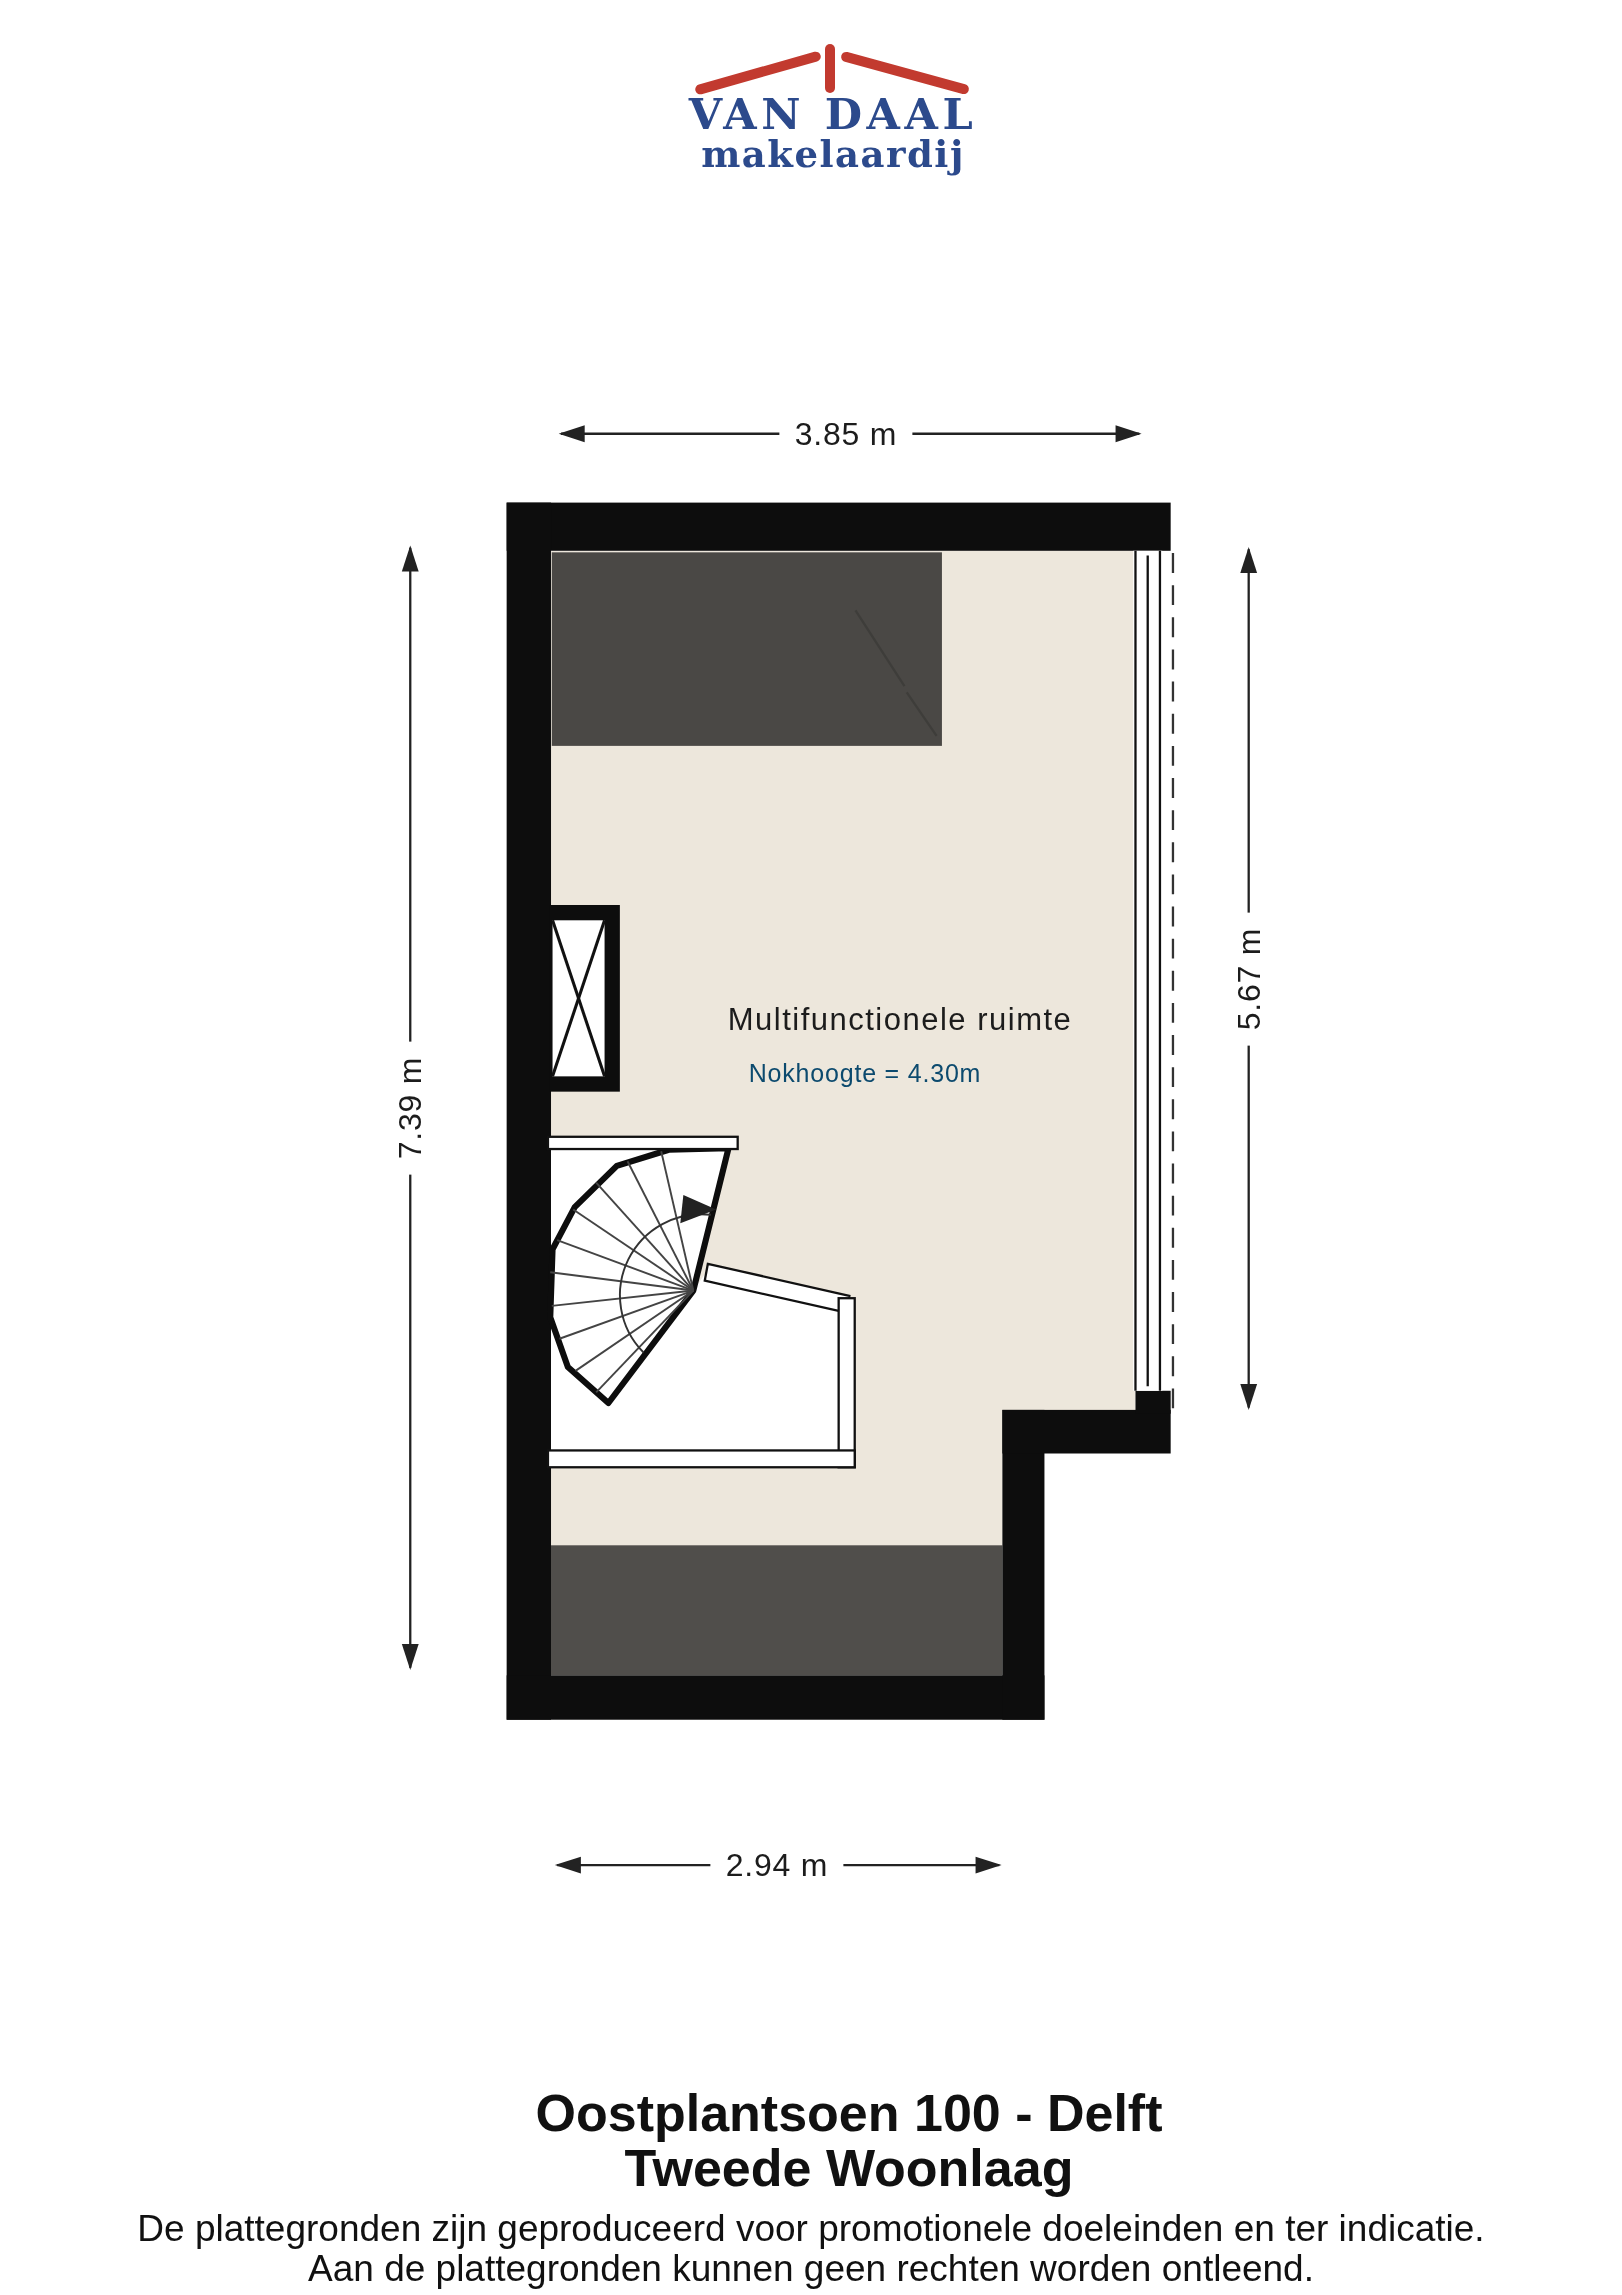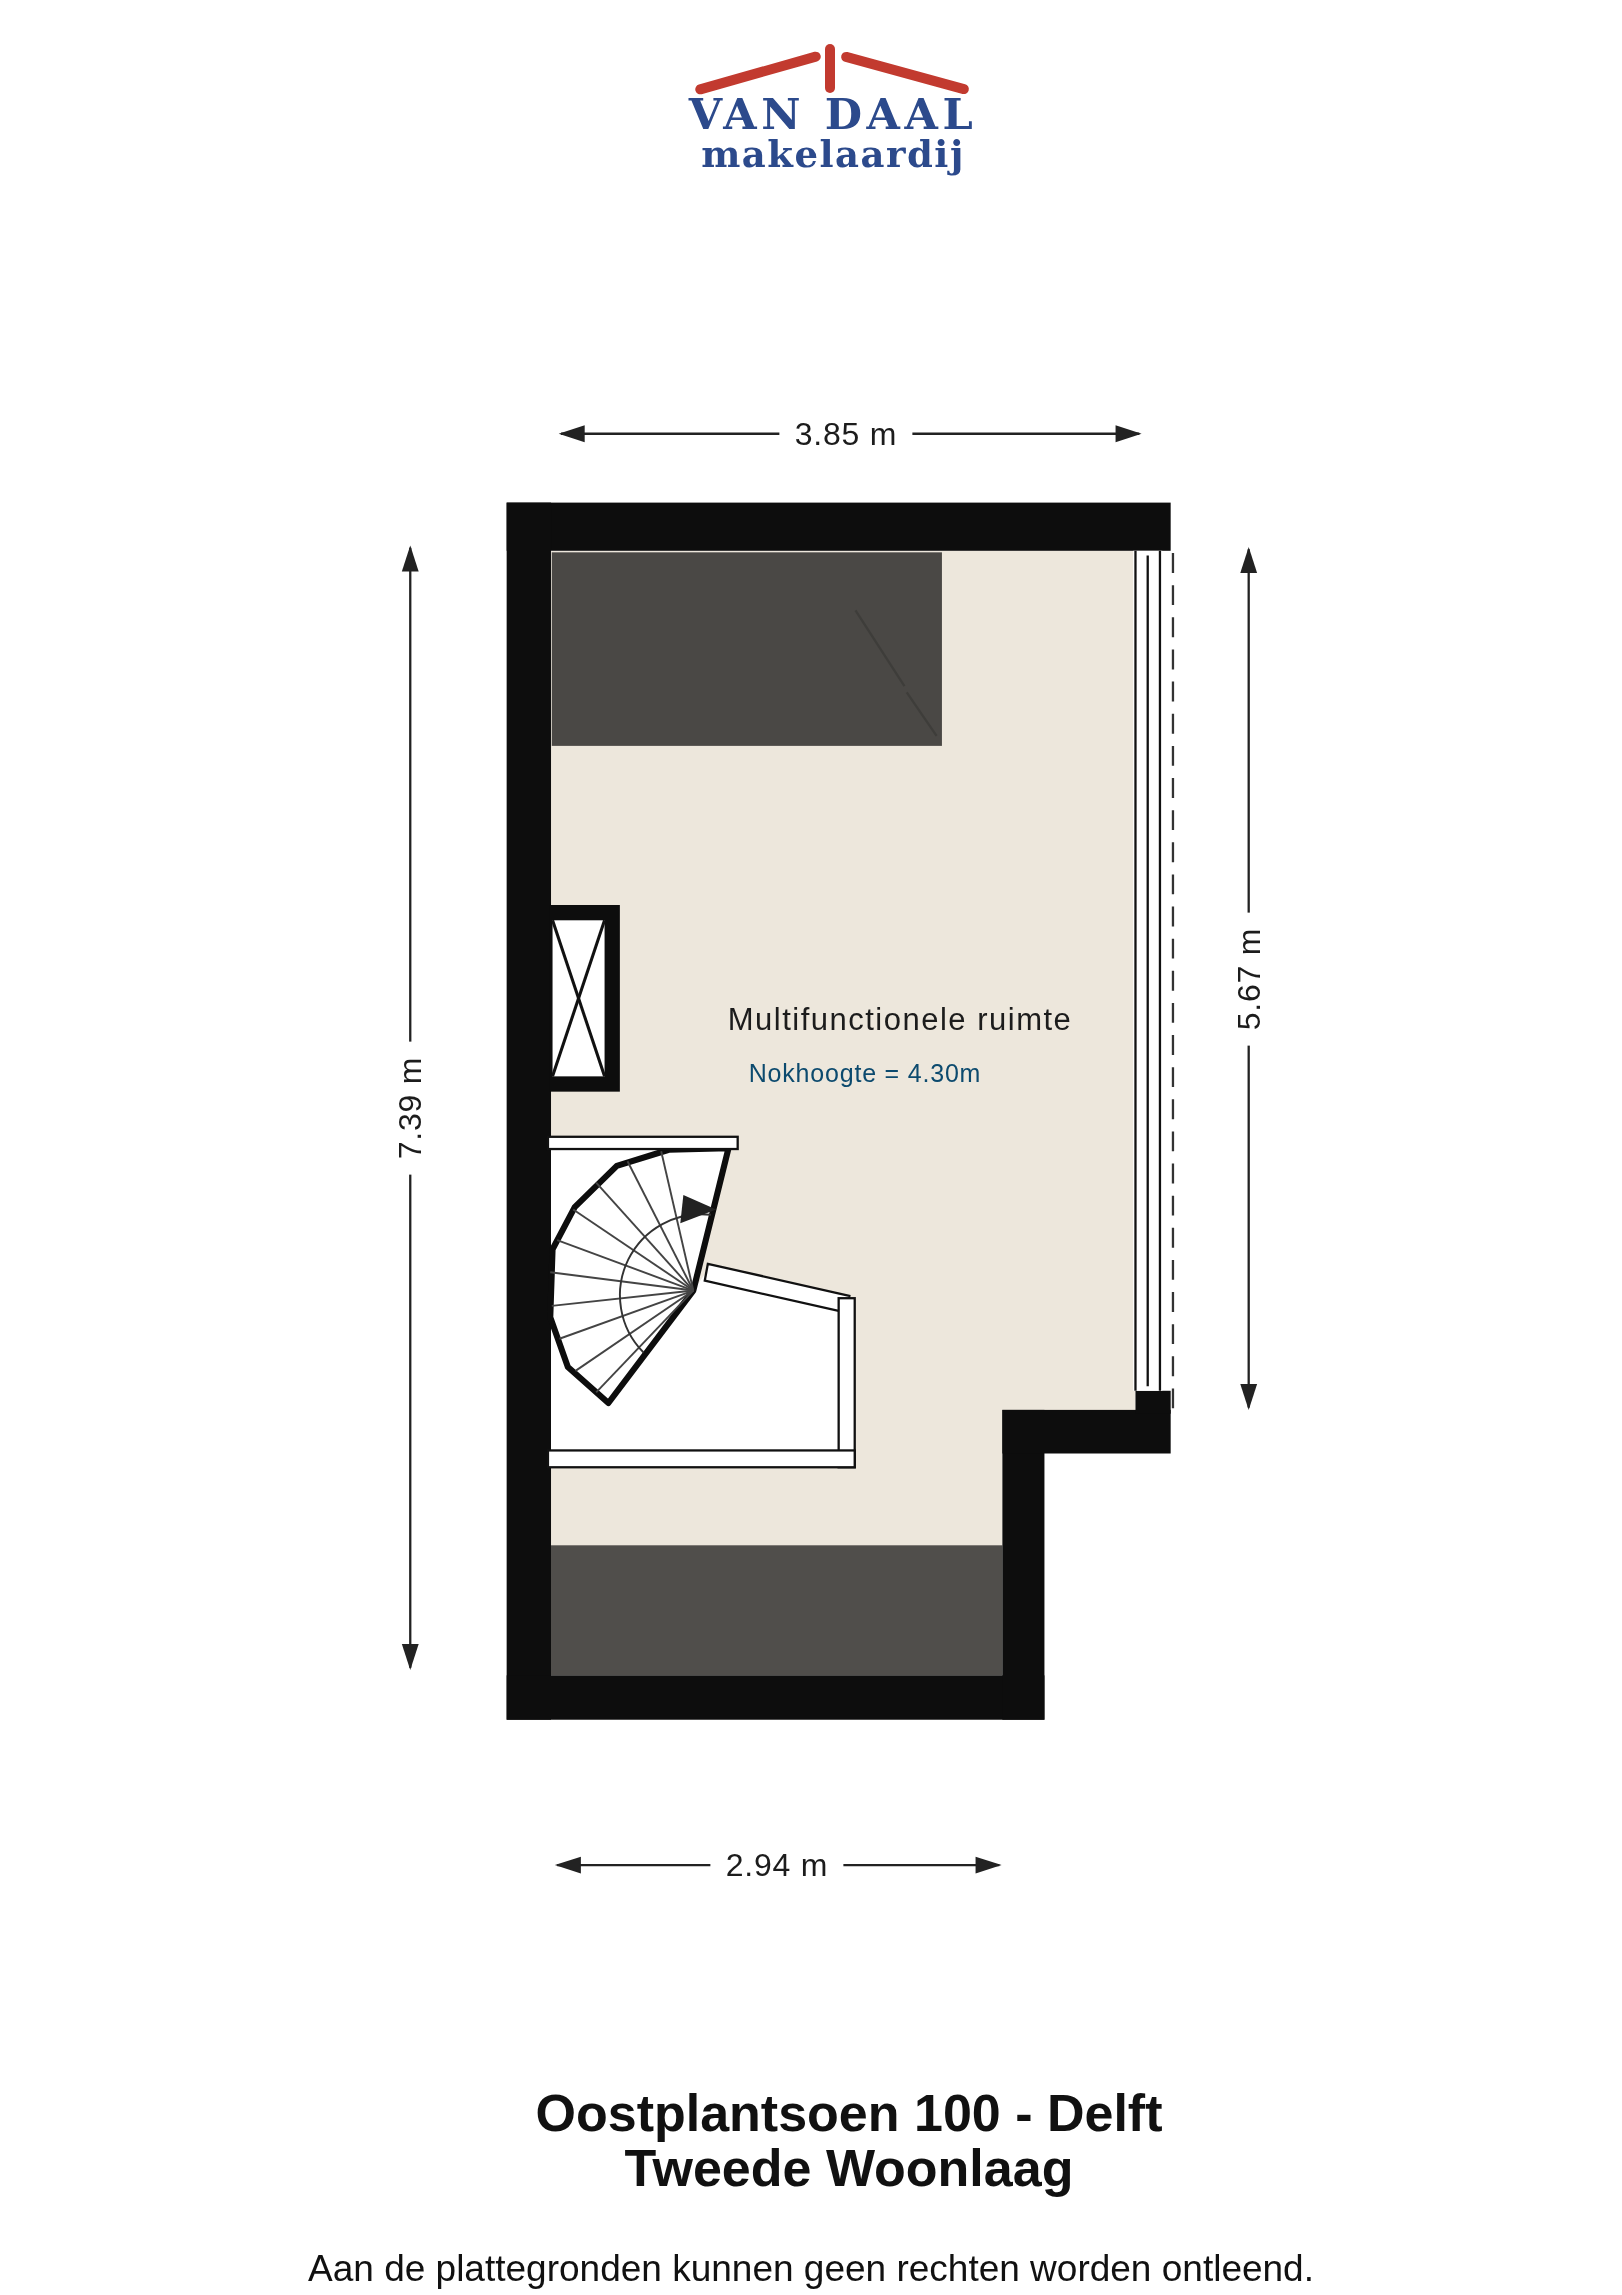--- a/index.html
+++ b/index.html
@@ -151,16 +151,17 @@
   <div class="dim-label" style="left:846px;top:434px;">3.85 m</div>
   <div class="dim-label" style="left:777px;top:1865px;">2.94 m</div>
   <div class="dim-label vert" style="left:410px;top:1108px;">7.39 m</div>
   <div class="dim-label vert" style="left:1249px;top:979px;">5.67 m</div>
 
   <div class="room-label" style="left:865px;top:1020px;margin-left:35px;">Multifunctionele ruimte</div>
   <div class="room-note" style="left:865px;top:1073px;">Nokhoogte = 4.30m</div>
 
   <div class="title-line" style="left:849px;top:2113px;">Oostplantsoen 100 - Delft</div>
   <div class="title-line" style="left:849px;top:2168px;">Tweede Woonlaag</div>
+  <div class="disclaimer-line" style="left:811px;top:2229px;">De plattegronden zijn geproduceerd voor promotionele doeleinden en ter indicatie.</div>
   <div class="disclaimer-line" style="left:811px;top:2269px;">Aan de plattegronden kunnen geen rechten worden ontleend.</div>
 
 </div>
 
 
 </body></html>

